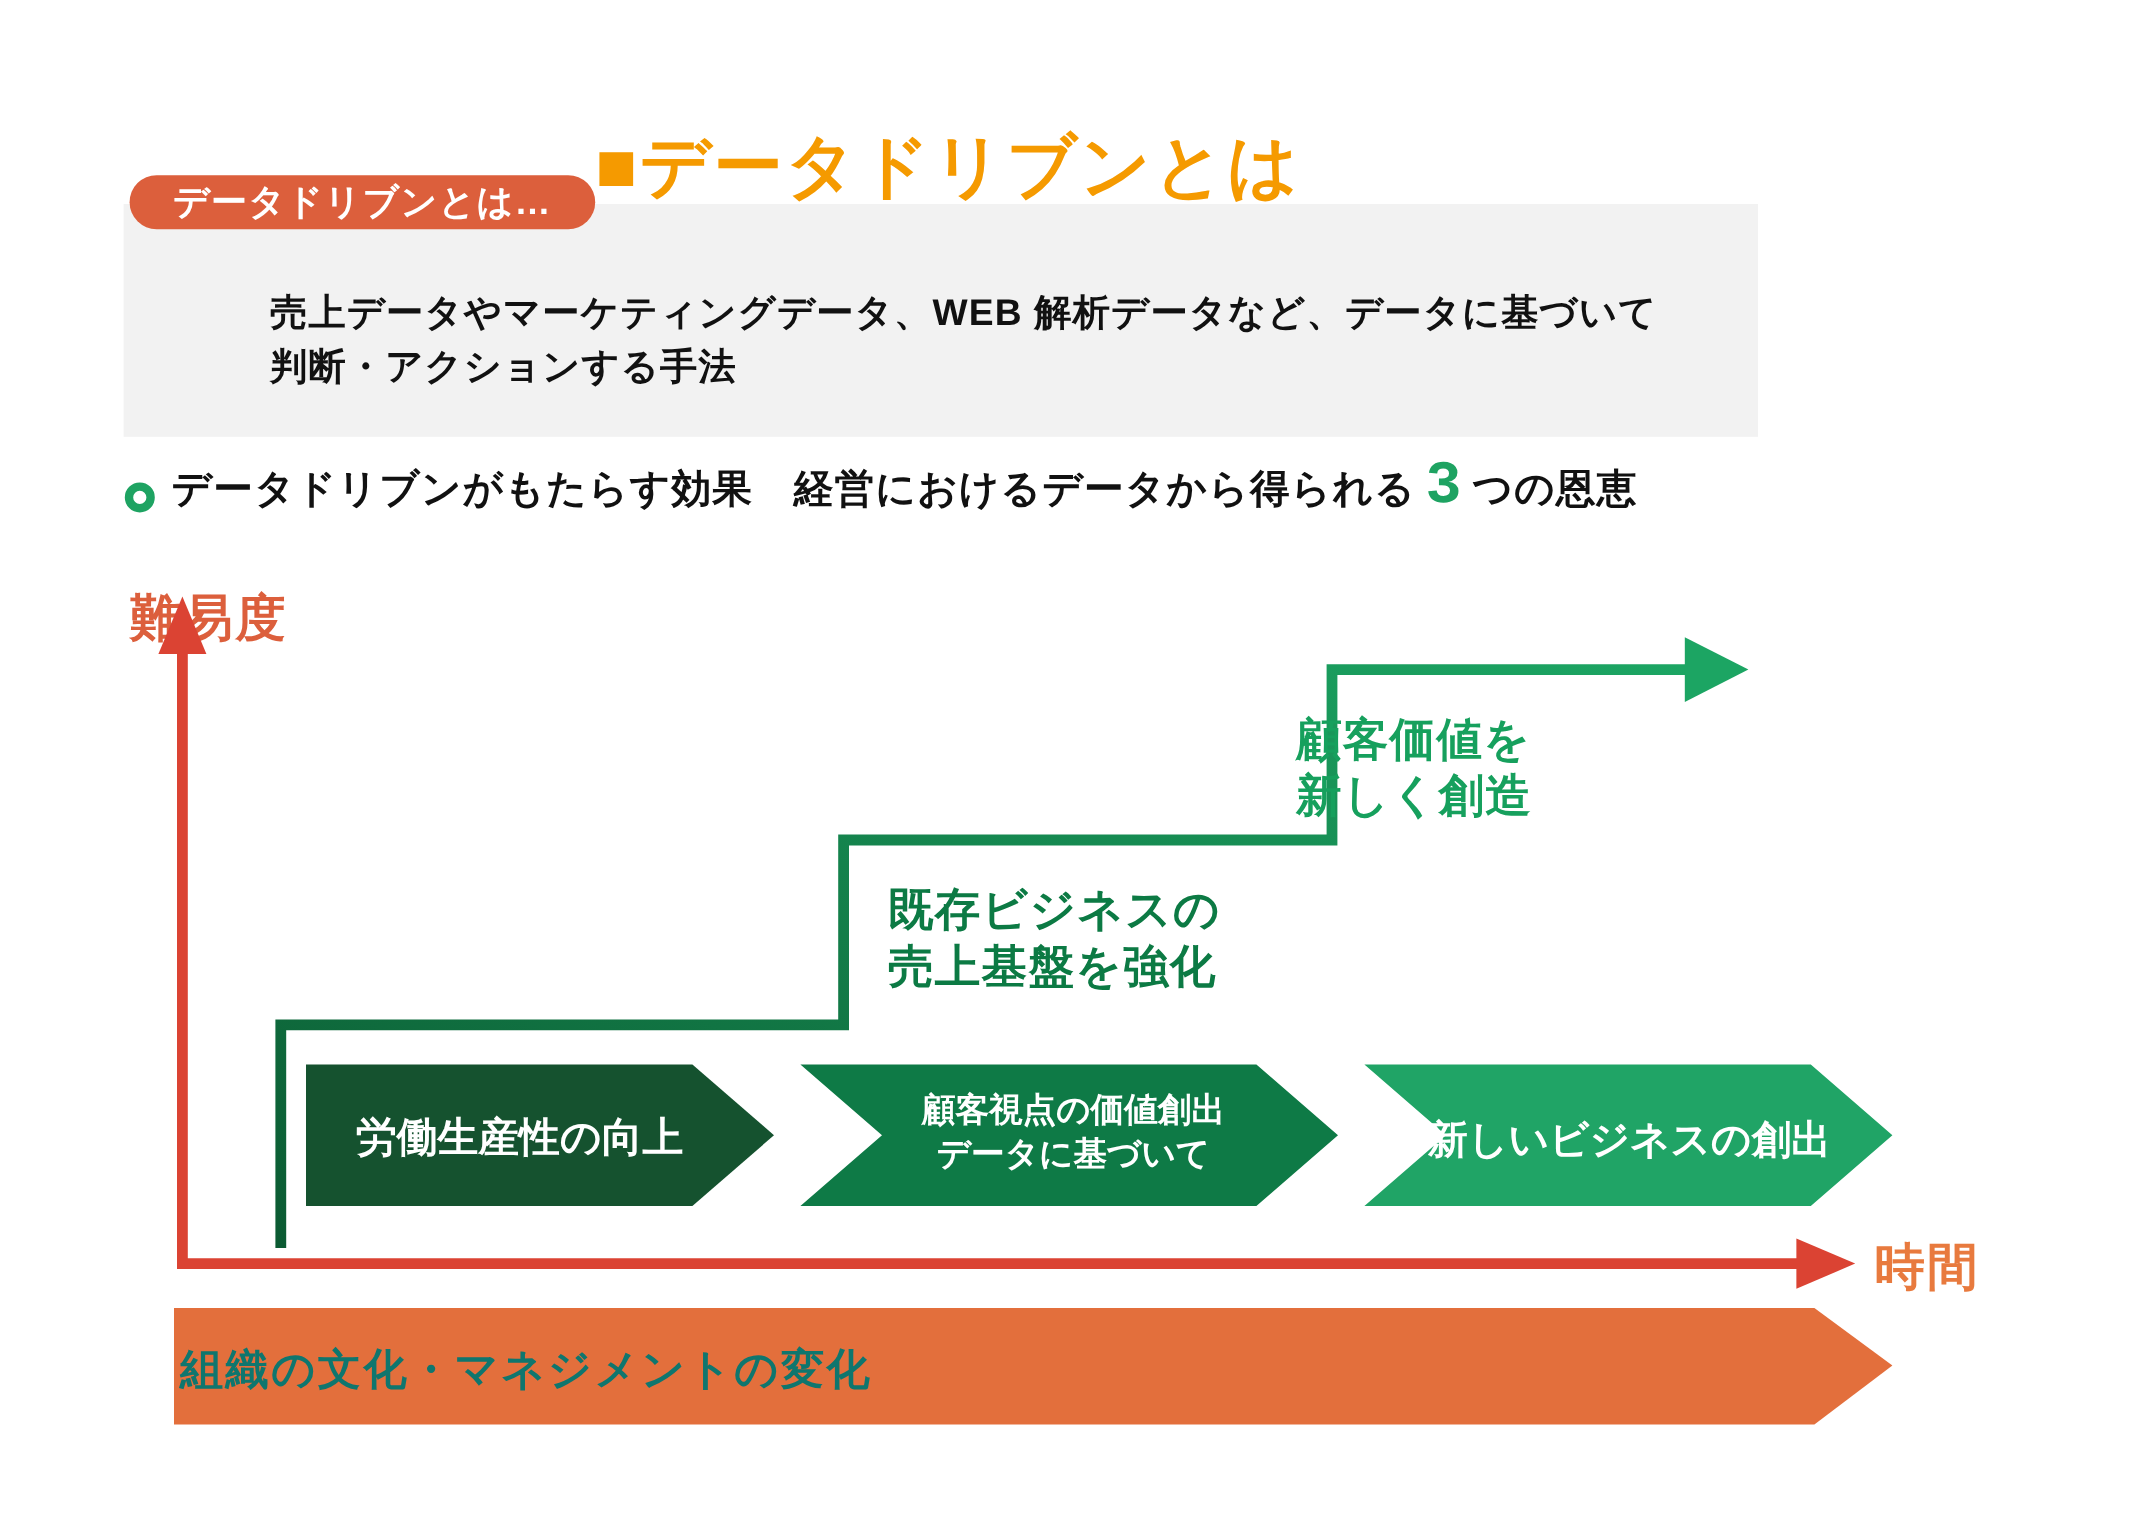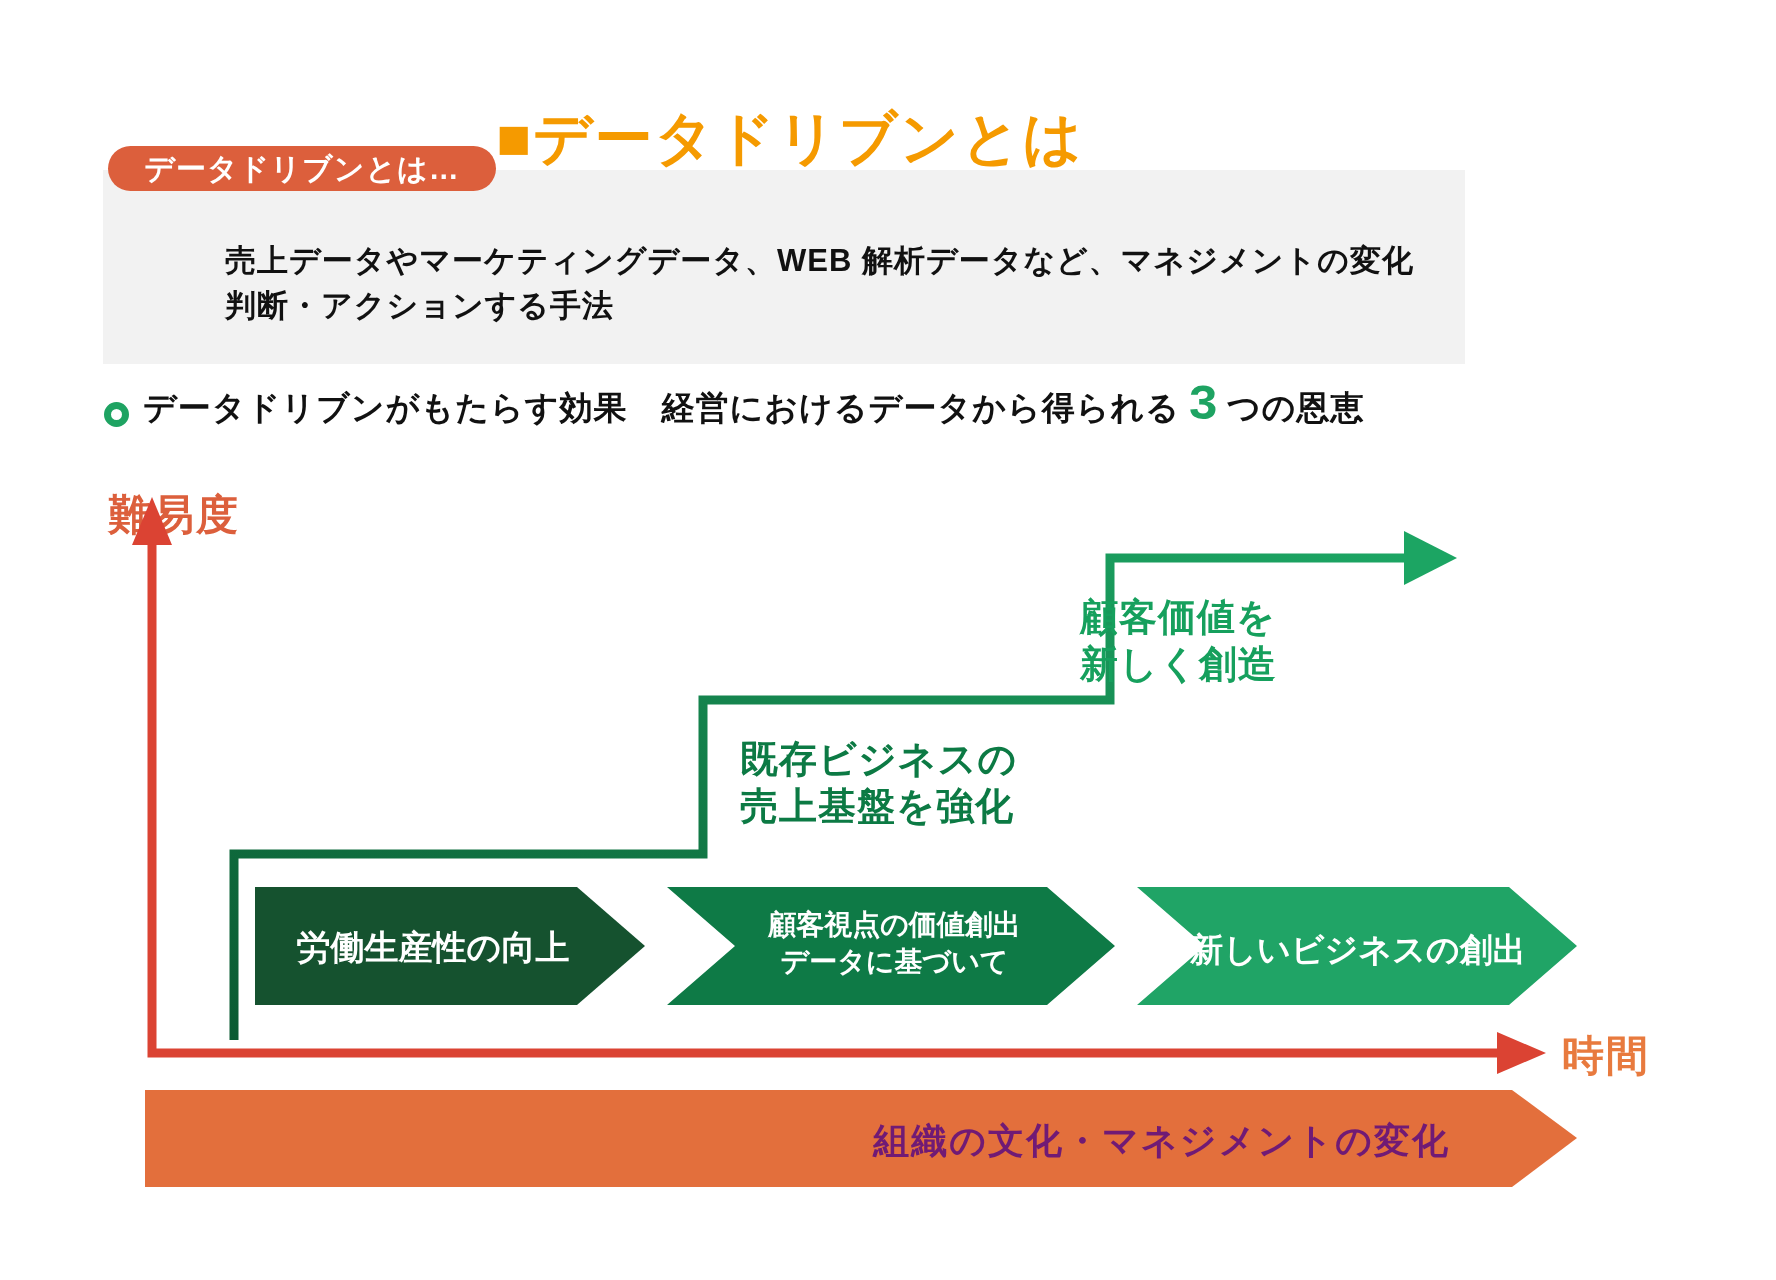--- a/index.html
+++ b/index.html
@@ -28,33 +28,33 @@
   .y-label{left:108px;top:487px;font-size:42px;color:#DC5F3C;letter-spacing:2px;}
   .x-label{left:1562px;top:1028px;font-size:42px;color:#E87A3E;letter-spacing:2px;}
   .chart-svg{left:0;top:0;width:1776px;height:1280px;}
   .chev-label{color:#ffffff;text-align:center;}
   .chev1{left:255px;top:885px;width:356px;font-size:34px;margin-top:40px;}
   .chev2{left:722px;top:906px;width:345px;font-size:28px;line-height:37px;}
   .chev3{left:1160px;top:928px;width:396px;font-size:33px;}
   .ann{text-align:left;letter-spacing:1px;}
   .ann1{left:740px;top:736px;width:400px;font-size:38px;line-height:47px;color:#0C7A44;}
   .ann2{left:1080px;top:594px;width:400px;font-size:38px;line-height:47px;color:#16A05D;}
-  .banner-label{left:150px;top:1117px;width:1300px;text-align:right;font-size:36px;color:#701a75;letter-spacing:2px;}
+  .banner-label{left:150px;top:1117px;width:1300px;text-align:left;font-size:36px;color:#0f766e;letter-spacing:2px;}
 </style>
 </head>
 <body>
 
 <div class="canvas">
 
   <div class="abs page-title">■データドリブンとは</div>
 
   <div class="abs graybox"></div>
   <div class="abs badge">データドリブンとは…</div>
   <div class="abs def-text">
-    <div>売上データやマーケティングデータ、WEB 解析データなど、マネジメントの変化</div>
+    <div>売上データやマーケティングデータ、WEB 解析データなど、データに基づいて</div>
     <div>判断・アクションする手法</div>
   </div>
 
   <div class="abs bullet-ring"></div>
   <div class="abs effects">
     <span>データドリブンがもたらす効果　経営におけるデータから得られる</span><span class="num">3</span><span>つの恩恵</span>
   </div>
 
   <div class="abs y-label">難易度</div>
   <div class="abs x-label">時間</div>

